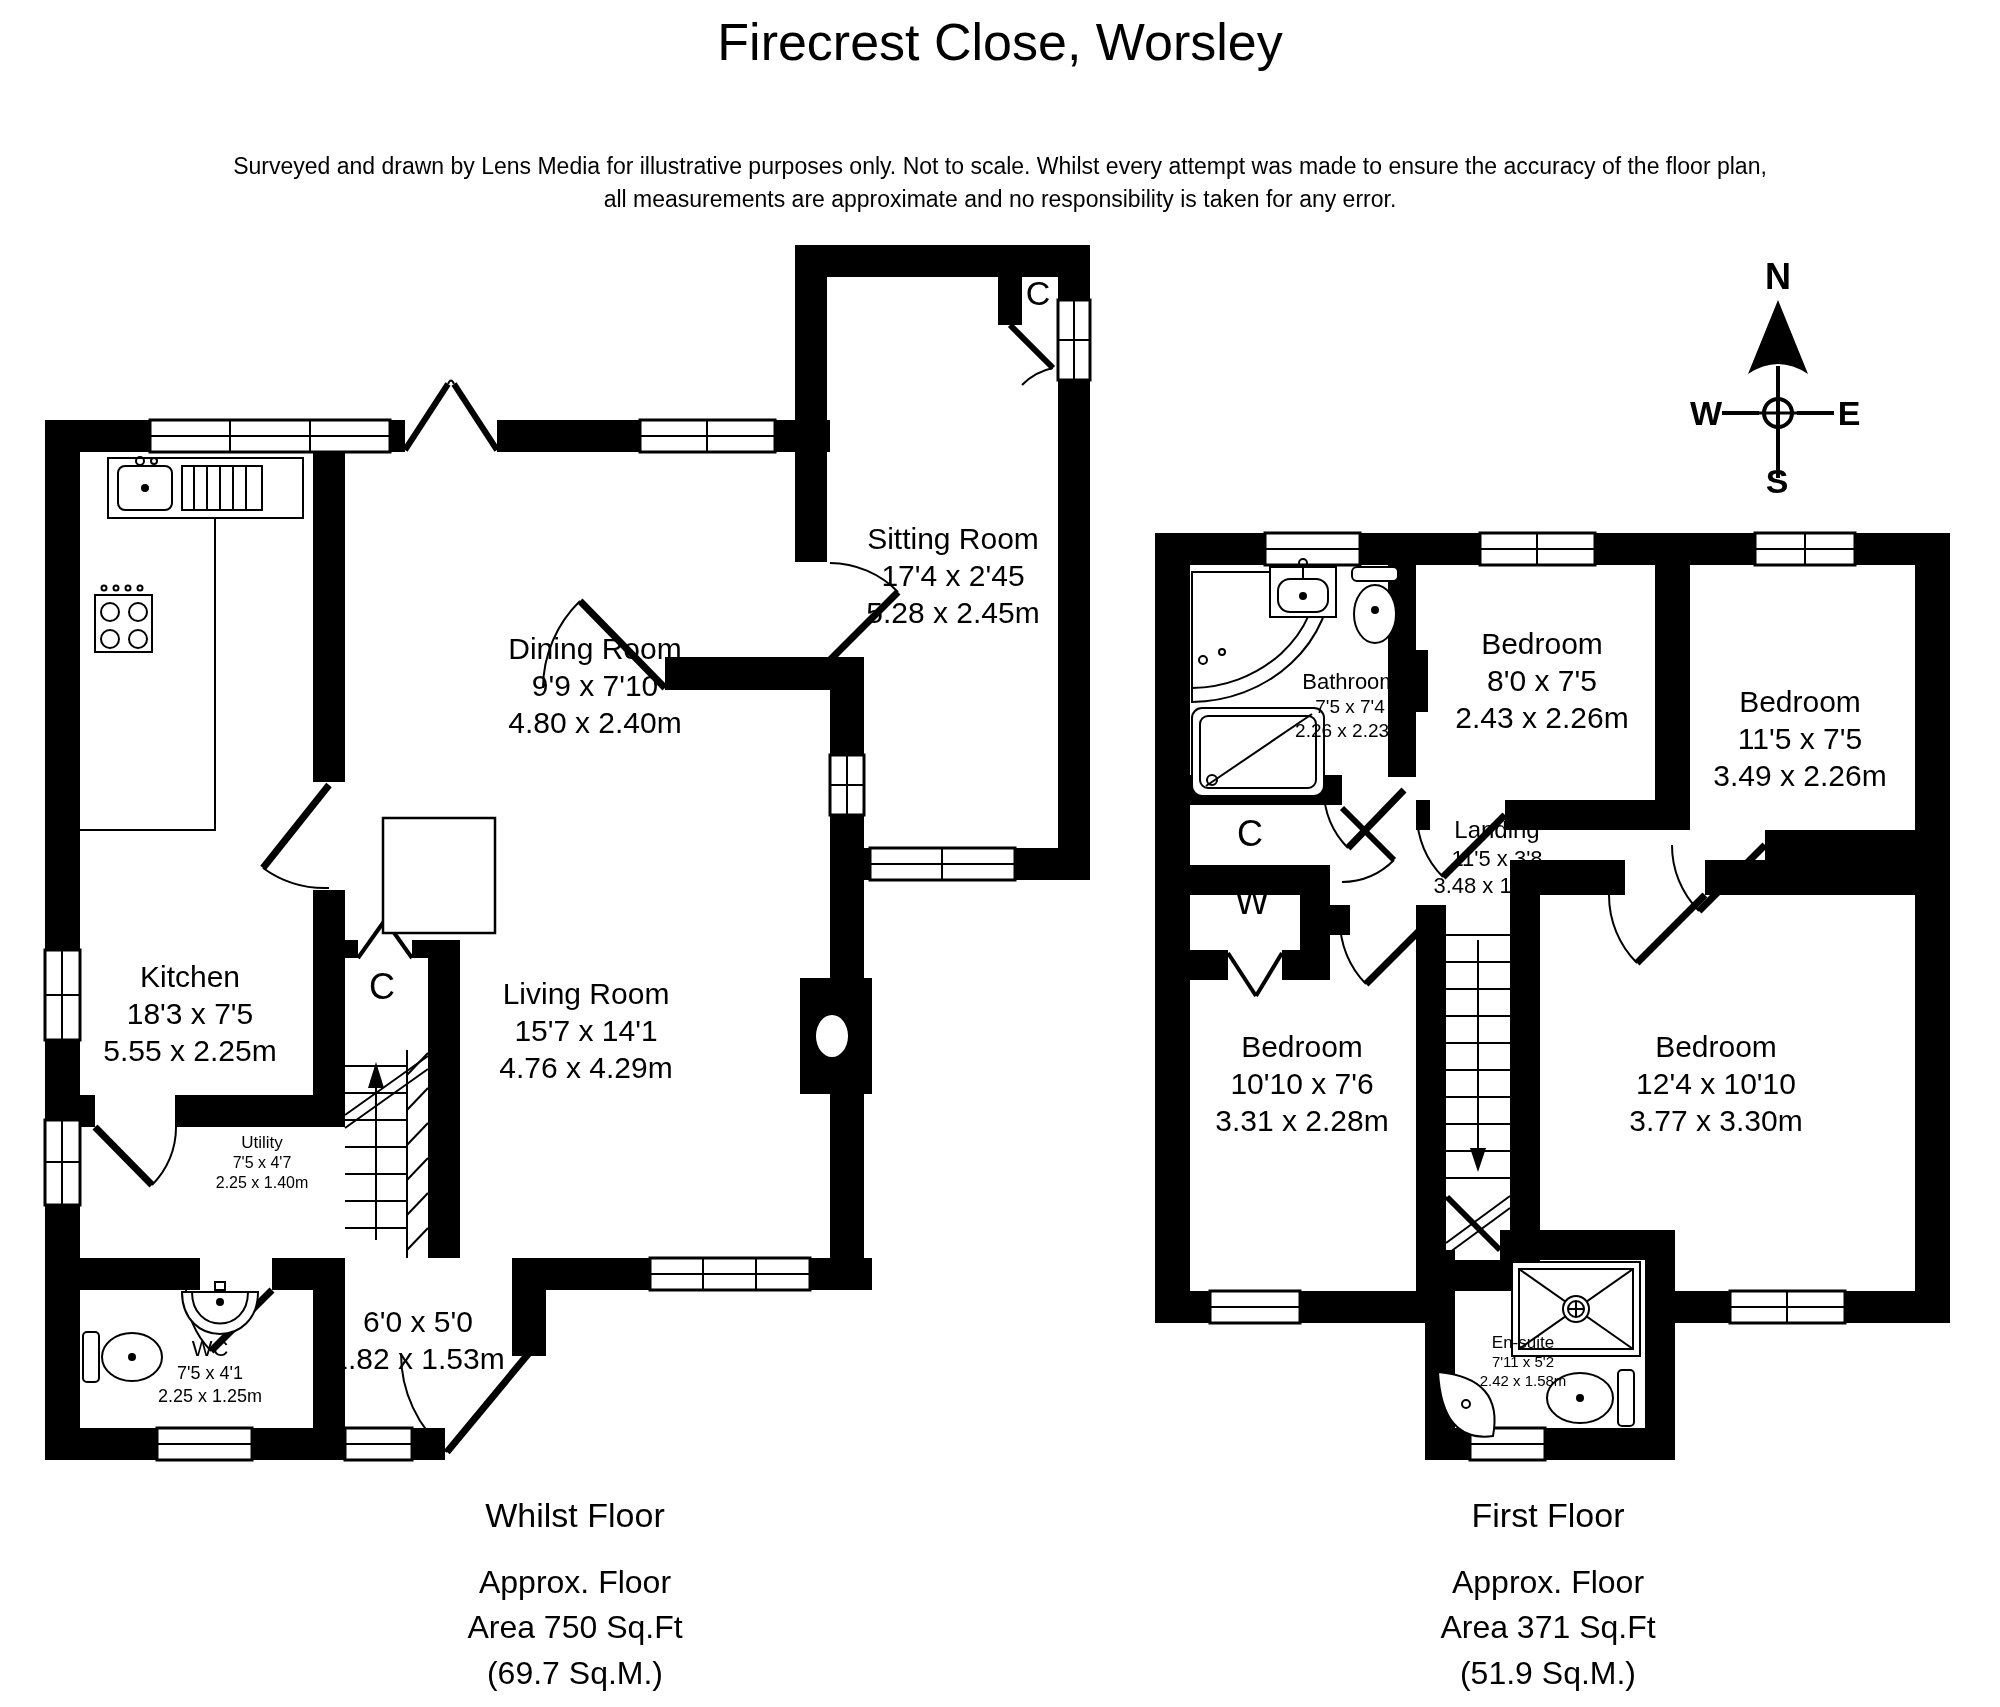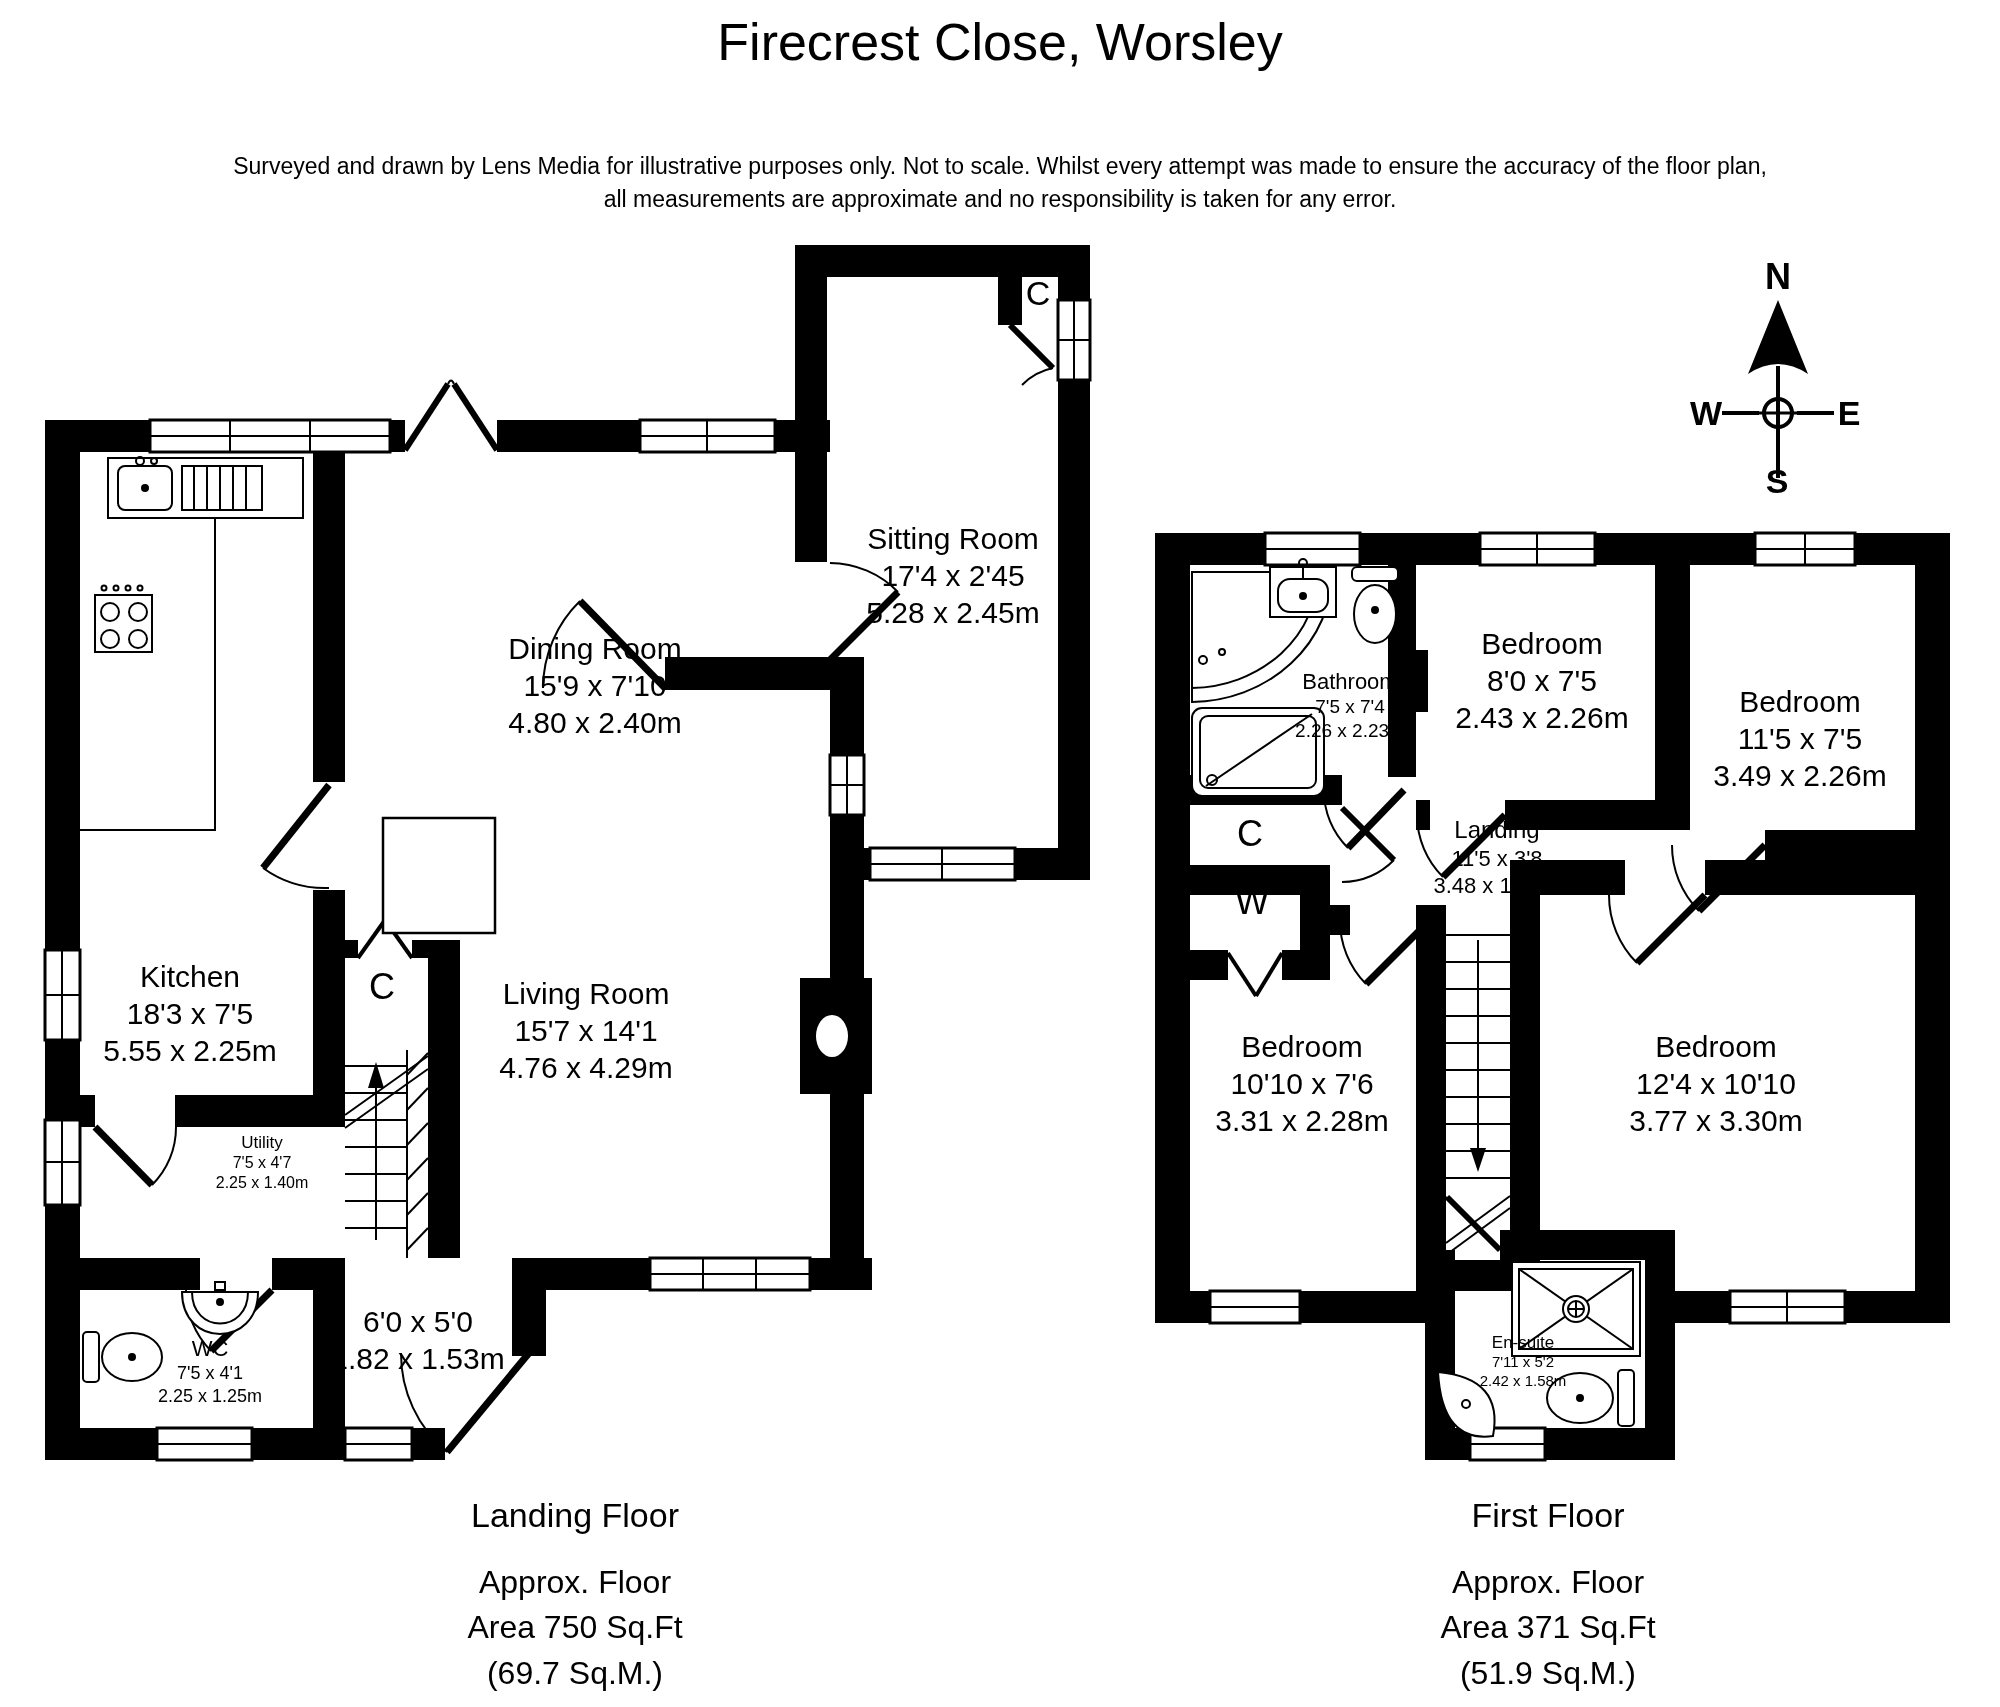--- a/index.html
+++ b/index.html
@@ -348,21 +348,21 @@
     </g>
   </svg>
 
   <div class="compass-letter" style="left:1778px;top:256px;font-size:36px">N</div>
   <div class="compass-letter" style="left:1706px;top:394px">W</div>
   <div class="compass-letter" style="left:1849px;top:394px">E</div>
   <div class="compass-letter" style="left:1777px;top:462px">S</div>
 
   <div class="lbl" style="left:595px;top:630px;font-size:30px">
     <div>Dining Room</div>
-    <div>15'9 x 7'10</div>
+    <div>9'9 x 7'10</div>
     <div>4.80 x 2.40m</div>
   </div>
   <div class="lbl" style="left:953px;top:520px;font-size:30px">
     <div>Sitting Room</div>
     <div>17'4 x 2'45</div>
     <div>5.28 x 2.45m</div>
   </div>
   <div class="lbl" style="left:190px;top:958px;font-size:30px">
     <div>Kitchen</div>
     <div>18'3 x 7'5</div>
@@ -421,21 +421,21 @@
     <div>3.77 x 3.30m</div>
   </div>
   <div class="lbl" style="left:1523px;top:1332px;font-size:17px">
     <div>En-suite</div>
     <div style="font-size:15px">7'11 x 5'2</div>
     <div style="font-size:15px">2.42 x 1.58m</div>
   </div>
   <div class="lbl" style="left:1250px;top:812px;font-size:36px">C</div>
   <div class="lbl" style="left:1252px;top:880px;font-size:36px">W</div>
 
-  <div class="floor-name" style="left:575px;top:1496px">Landing Floor</div>
+  <div class="floor-name" style="left:575px;top:1496px">Whilst Floor</div>
   <div class="floor-area" style="left:575px;top:1560px">
     <div>Approx. Floor</div>
     <div>Area 750 Sq.Ft</div>
     <div>(69.7 Sq.M.)</div>
   </div>
   <div class="floor-name" style="left:1548px;top:1496px">First Floor</div>
   <div class="floor-area" style="left:1548px;top:1560px">
     <div>Approx. Floor</div>
     <div>Area 371 Sq.Ft</div>
     <div>(51.9 Sq.M.)</div>

